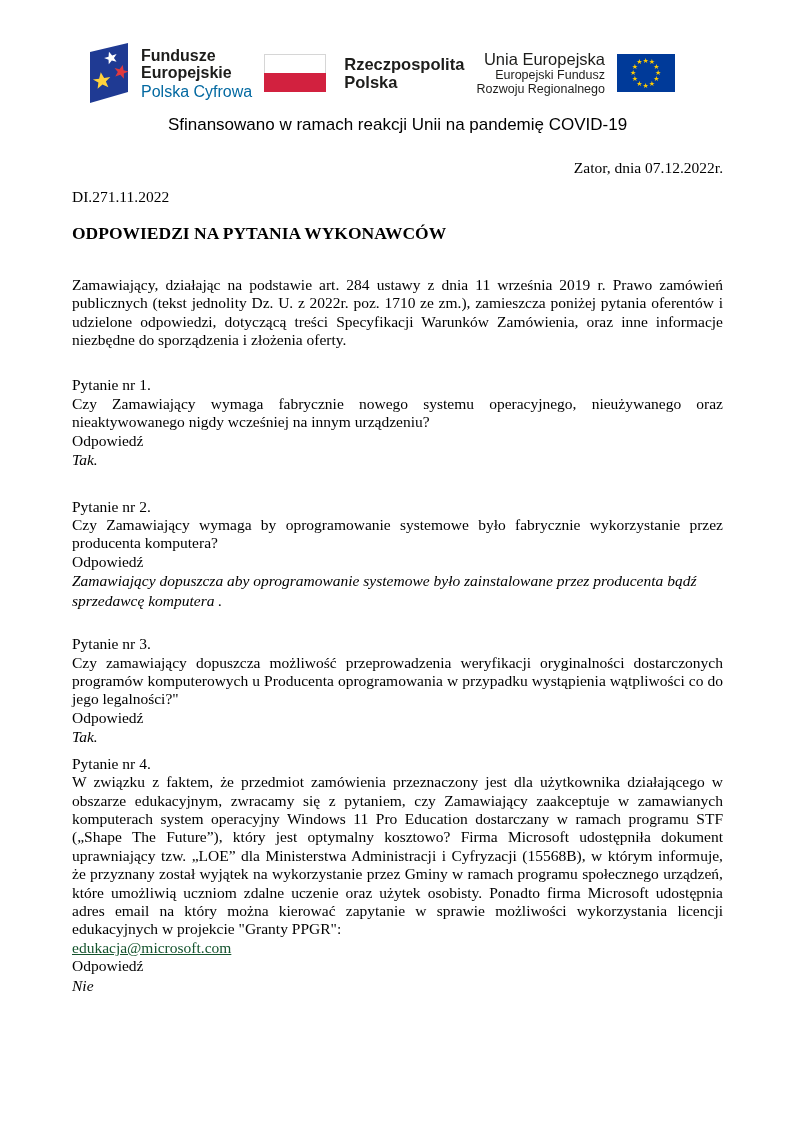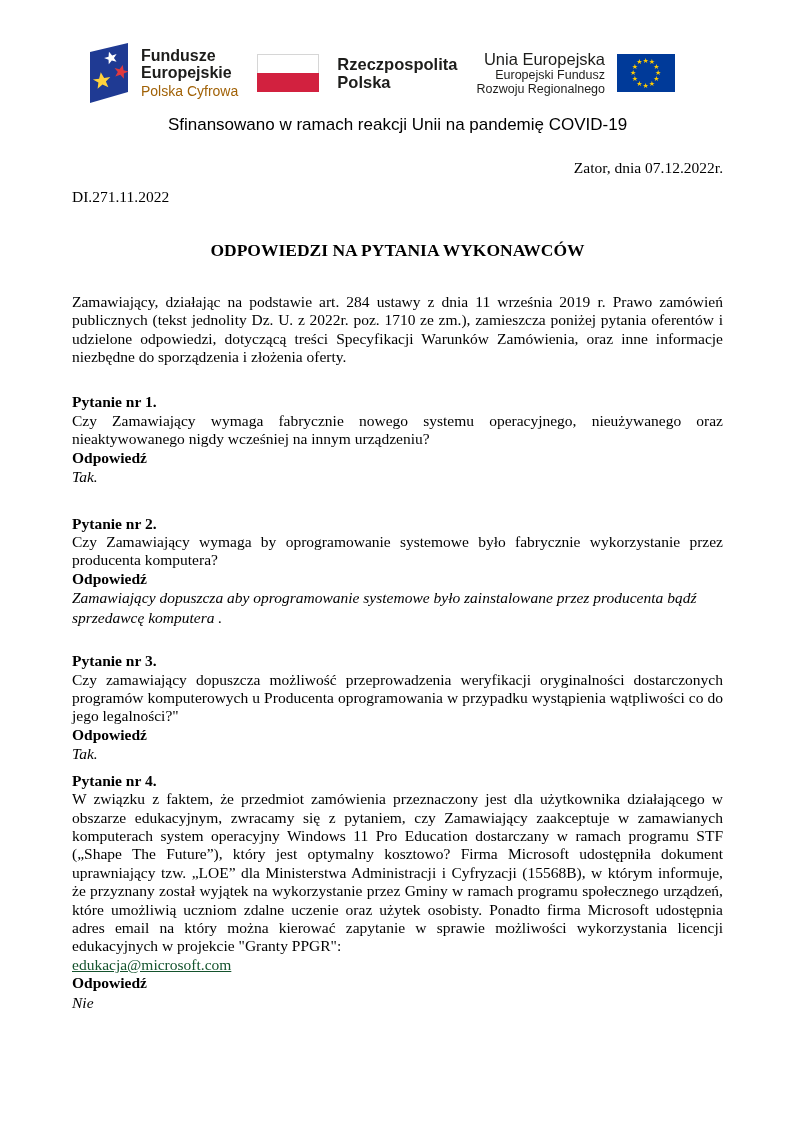--- a/index.html
+++ b/index.html
@@ -12,50 +12,50 @@
     overflow:hidden;
   }
   
   .logo-row {
     display:flex; align-items:center; justify-content:space-between;
     margin:0 48px 0 16px; height:66px;
   }
   .logo { display:flex; align-items:center; font-family:"Liberation Sans", sans-serif; }
   .logo-fe { gap:11px; }
   .fe-text .t1 { font-size:16px; font-weight:bold; line-height:17px; color:#1d1d1b; }
-  .fe-text .t2 { font-size:14px; line-height:15px; margin-top:3px; color:#a16207; }
+  .fe-text .t2 { font-size:16px; line-height:15px; margin-top:3px; color:#0369a1; }
   .logo-rp { gap:18px; }
   .rp-flag { width:62px; height:38px; }
   .rp-flag .w { height:19px; background:#fff; border:1px solid #d6d6d6; border-bottom:none; }
   .rp-flag .r { height:19px; background:#d2213f; }
   .rp-text { font-size:16.5px; font-weight:bold; line-height:18px; color:#1d1d1b; }
   .logo-eu { gap:12px; }
   .eu-text { text-align:right; color:#1d1d1b; }
   .eu-text .t1 { font-size:16.5px; font-weight:normal; line-height:18px; }
   .eu-text .t2 { font-size:12.5px; line-height:14px; }
   .eu-flag { width:58px; height:38px; background:#003a99; position:relative; }
   .eu-star { position:absolute; color:#ffcc00; font-size:7px; line-height:8px;
              font-family:"DejaVu Sans", sans-serif; }
   
   .funding-note {
     text-align:center; margin-top:9px;
     font-family:"Liberation Sans", sans-serif; font-size:17px; line-height:20px;
   }
   
   .place-date { text-align:right; margin-top:24px; }
   .reference { margin-top:11px; }
-  .doc-title { text-align:center; font-weight:bold; font-size:17.5px; margin-top:33px; line-height:20px; }
+  .doc-title { text-align:left; font-weight:bold; font-size:17.5px; margin-top:16px; line-height:20px; }
   .subject { margin-top:19px; text-align:justify; }
   .subject b { font-weight:bold; }
   .intro { margin-top:33px; text-align:justify; }
   .question { margin-top:27px; }
   .q2 { margin-top:28px; }
   .q3 { margin-top:25px; }
   .q4 { margin-top:8px; }
-  .q-heading { font-weight:bold; }
+  .q-heading { font-weight:normal; }
   .q-body { text-align:justify; }
   .q-answer { font-style:italic; line-height:19.5px; }
   .email-link { color:#14532d; text-decoration:underline; }
 </style>
 </head>
 <body>
 
 <div class="page">
 
   <div class="logo-row">

